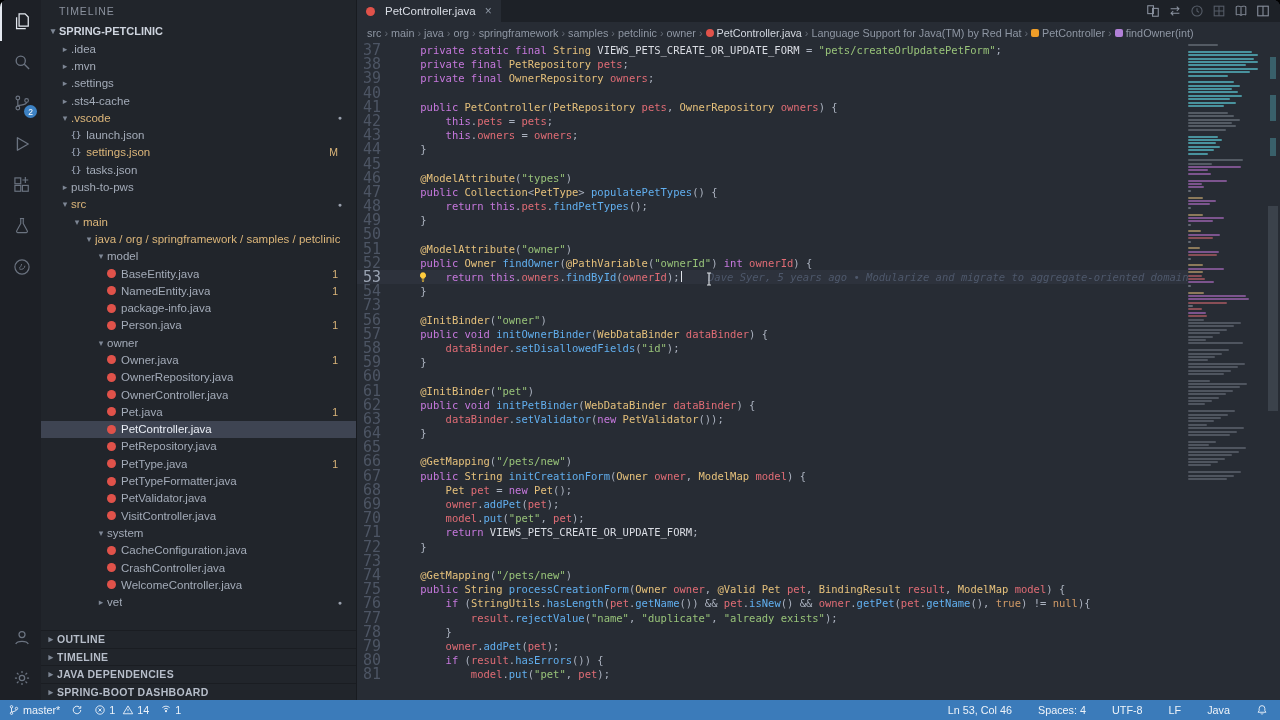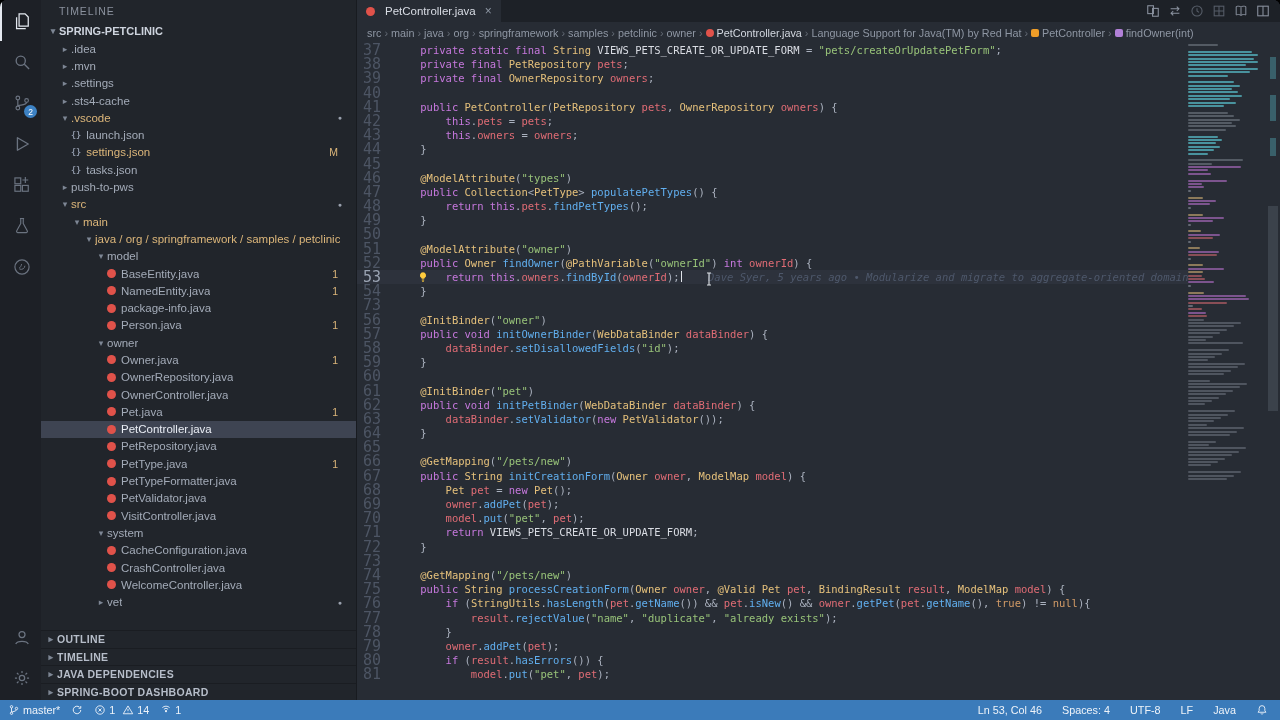--- a/index.html
+++ b/index.html
@@ -78,21 +78,21 @@
 
   .minimap{width:78px;flex:none;overflow:hidden;padding-top:1px;cursor:pointer}
   .mmr{height:2px;margin-bottom:1.4px;border-radius:1px}
   .vscroll{width:14px;flex:none;position:relative;cursor:pointer}
   .thumb{position:absolute;left:2px;right:2px;top:163px;height:205px;background:rgba(121,131,145,.25)}
   .rmark{position:absolute;left:4px;right:4px;background:rgba(86,182,194,.38)}
 
   
   .statusbar{height:20px;background:#3b7bba;flex:none;display:flex;align-items:center;color:#eef3f9;font-size:10.8px;padding:0 8px}
   .sb-left{display:flex;align-items:center;gap:11px}
-  .sb-right{margin-left:auto;display:flex;align-items:flex-start;gap:20px;padding-right:4px}
+  .sb-right{margin-left:auto;display:flex;align-items:flex-start;gap:26px;padding-right:4px}
   .sb-item{display:flex;align-items:center;gap:3px;cursor:pointer}
   .sb-item svg{width:12px;height:12px}
   .gap6{margin-right:4px}
 </style>
 </head>
 <body>
 
 <div class="window">
 
 

